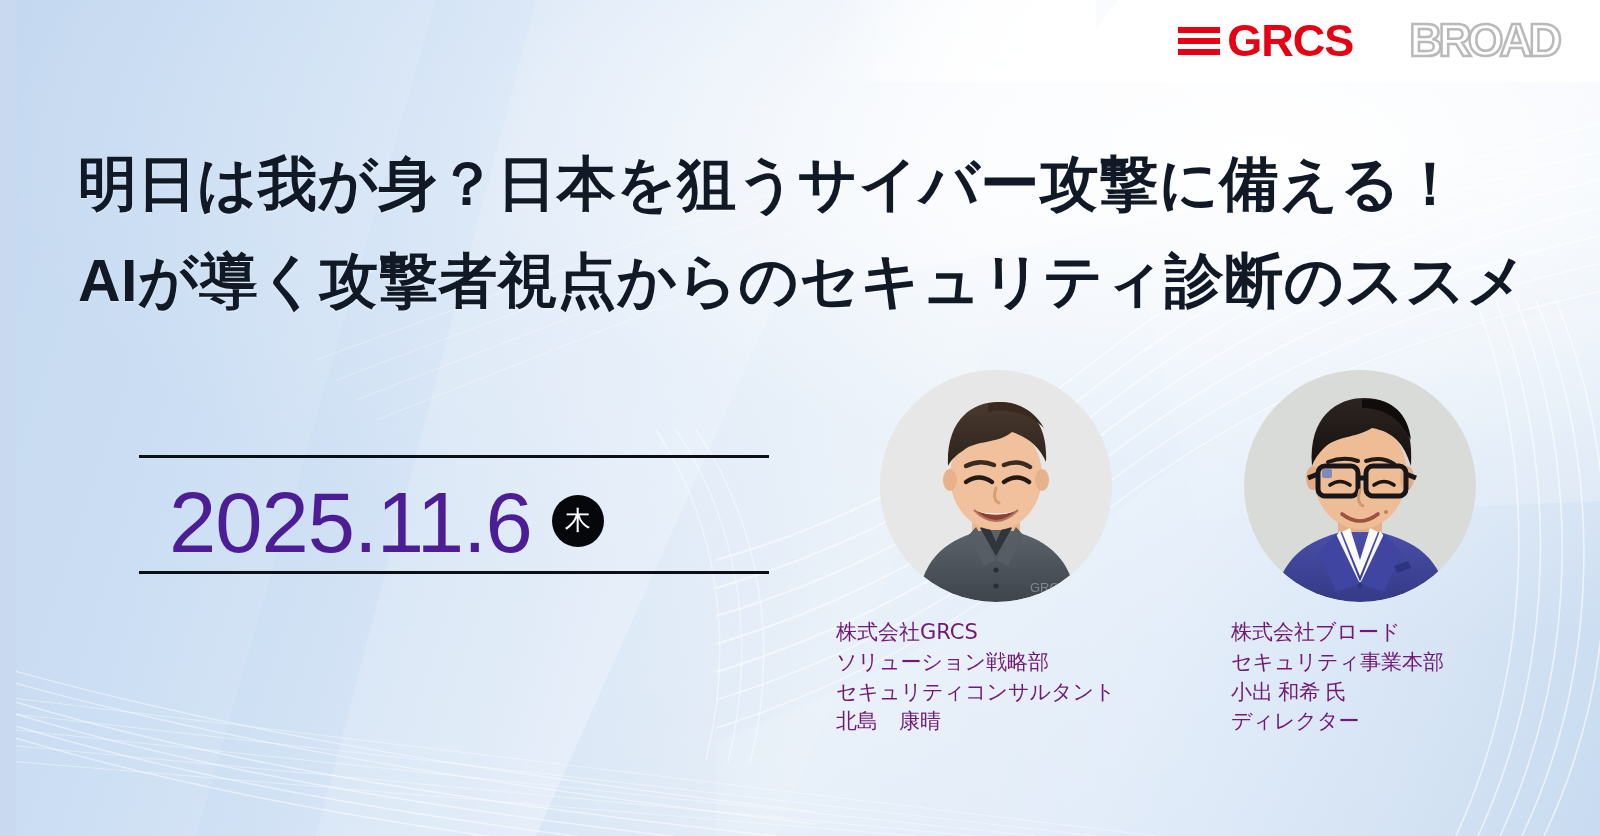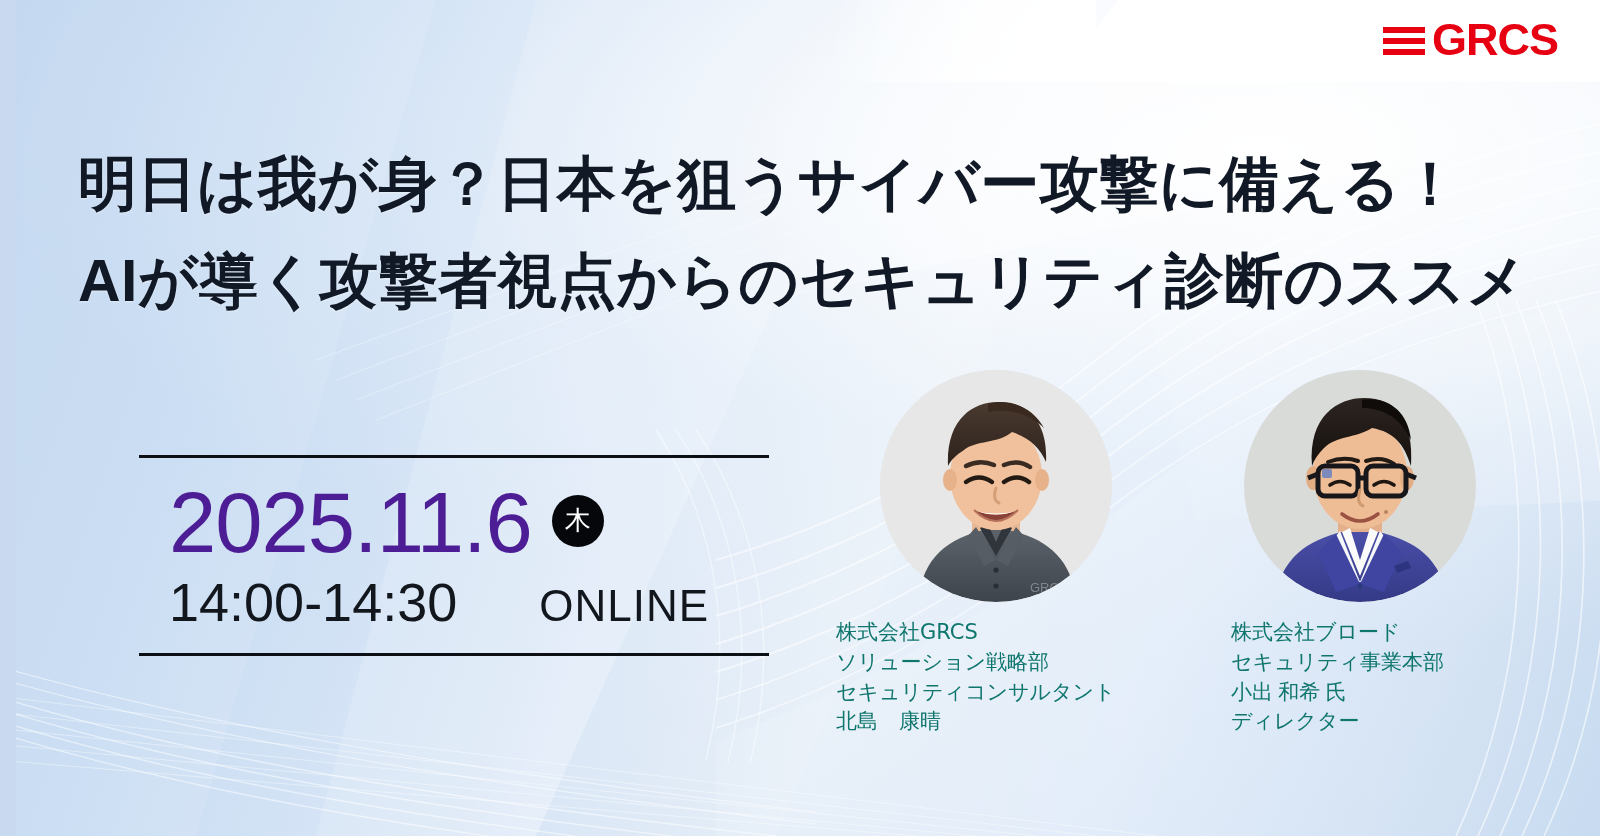--- a/index.html
+++ b/index.html
@@ -118,21 +118,21 @@
   .speaker.two .photo-wrap { margin-left:38px; }
   .photo {
     width:232px; height:232px; border-radius:50%;
     overflow:hidden; position:relative; background:#e3e5e4;
   }
   .photo svg { display:block; width:232px; height:232px; }
 
   .caption {
     margin-top:16px;
     font-family:"DejaVu Sans","Liberation Sans",sans-serif;
-    font-size:21px; line-height:1.42; color:#0f766e;
+    font-size:21px; line-height:1.42; color:#701a75;
     white-space:nowrap;
   }
   .speaker.two .caption { margin-left:25px;font-family:Liberation Serif, serif; }
   .caption span { display:block; }
 </style>
 </head>
 <body>
 
 <div id="banner">
 
@@ -215,39 +215,36 @@
 
   <div class="logos">
     <div class="grcs-logo">
       <span class="grcs-bars">
         <i></i>
           <i></i>
           <i></i>
       </span>
       <span class="grcs-word">GRCS</span>
     </div>
+    <div class="broad-logo">BROAD</div>
   </div>
 
   <div class="title">
     <span class="title-line l1">明日は我が身？日本を狙うサイバー攻撃に備える！</span>
     <span class="title-line l2">AIが導く攻撃者視点からのセキュリティ診断のススメ</span>
   </div>
 
   <div class="date-block">
     <div class="rule top"></div>
 
     <div class="date-row">
       <span class="date-main">2025.11.6</span>
       <span class="dow-circle">木</span>
     </div>
 
-    <div class="time-row">
-      <span class="time-text">14:00-14:30</span>
-      <span class="online-text">ONLINE</span>
-    </div>
 
     <div class="rule bottom"></div>
   </div>
 
   <div class="speakers">
 
     <div class="speaker one">
       <div class="photo-wrap">
         <div class="photo">
           <svg viewBox="0 0 232 232">

